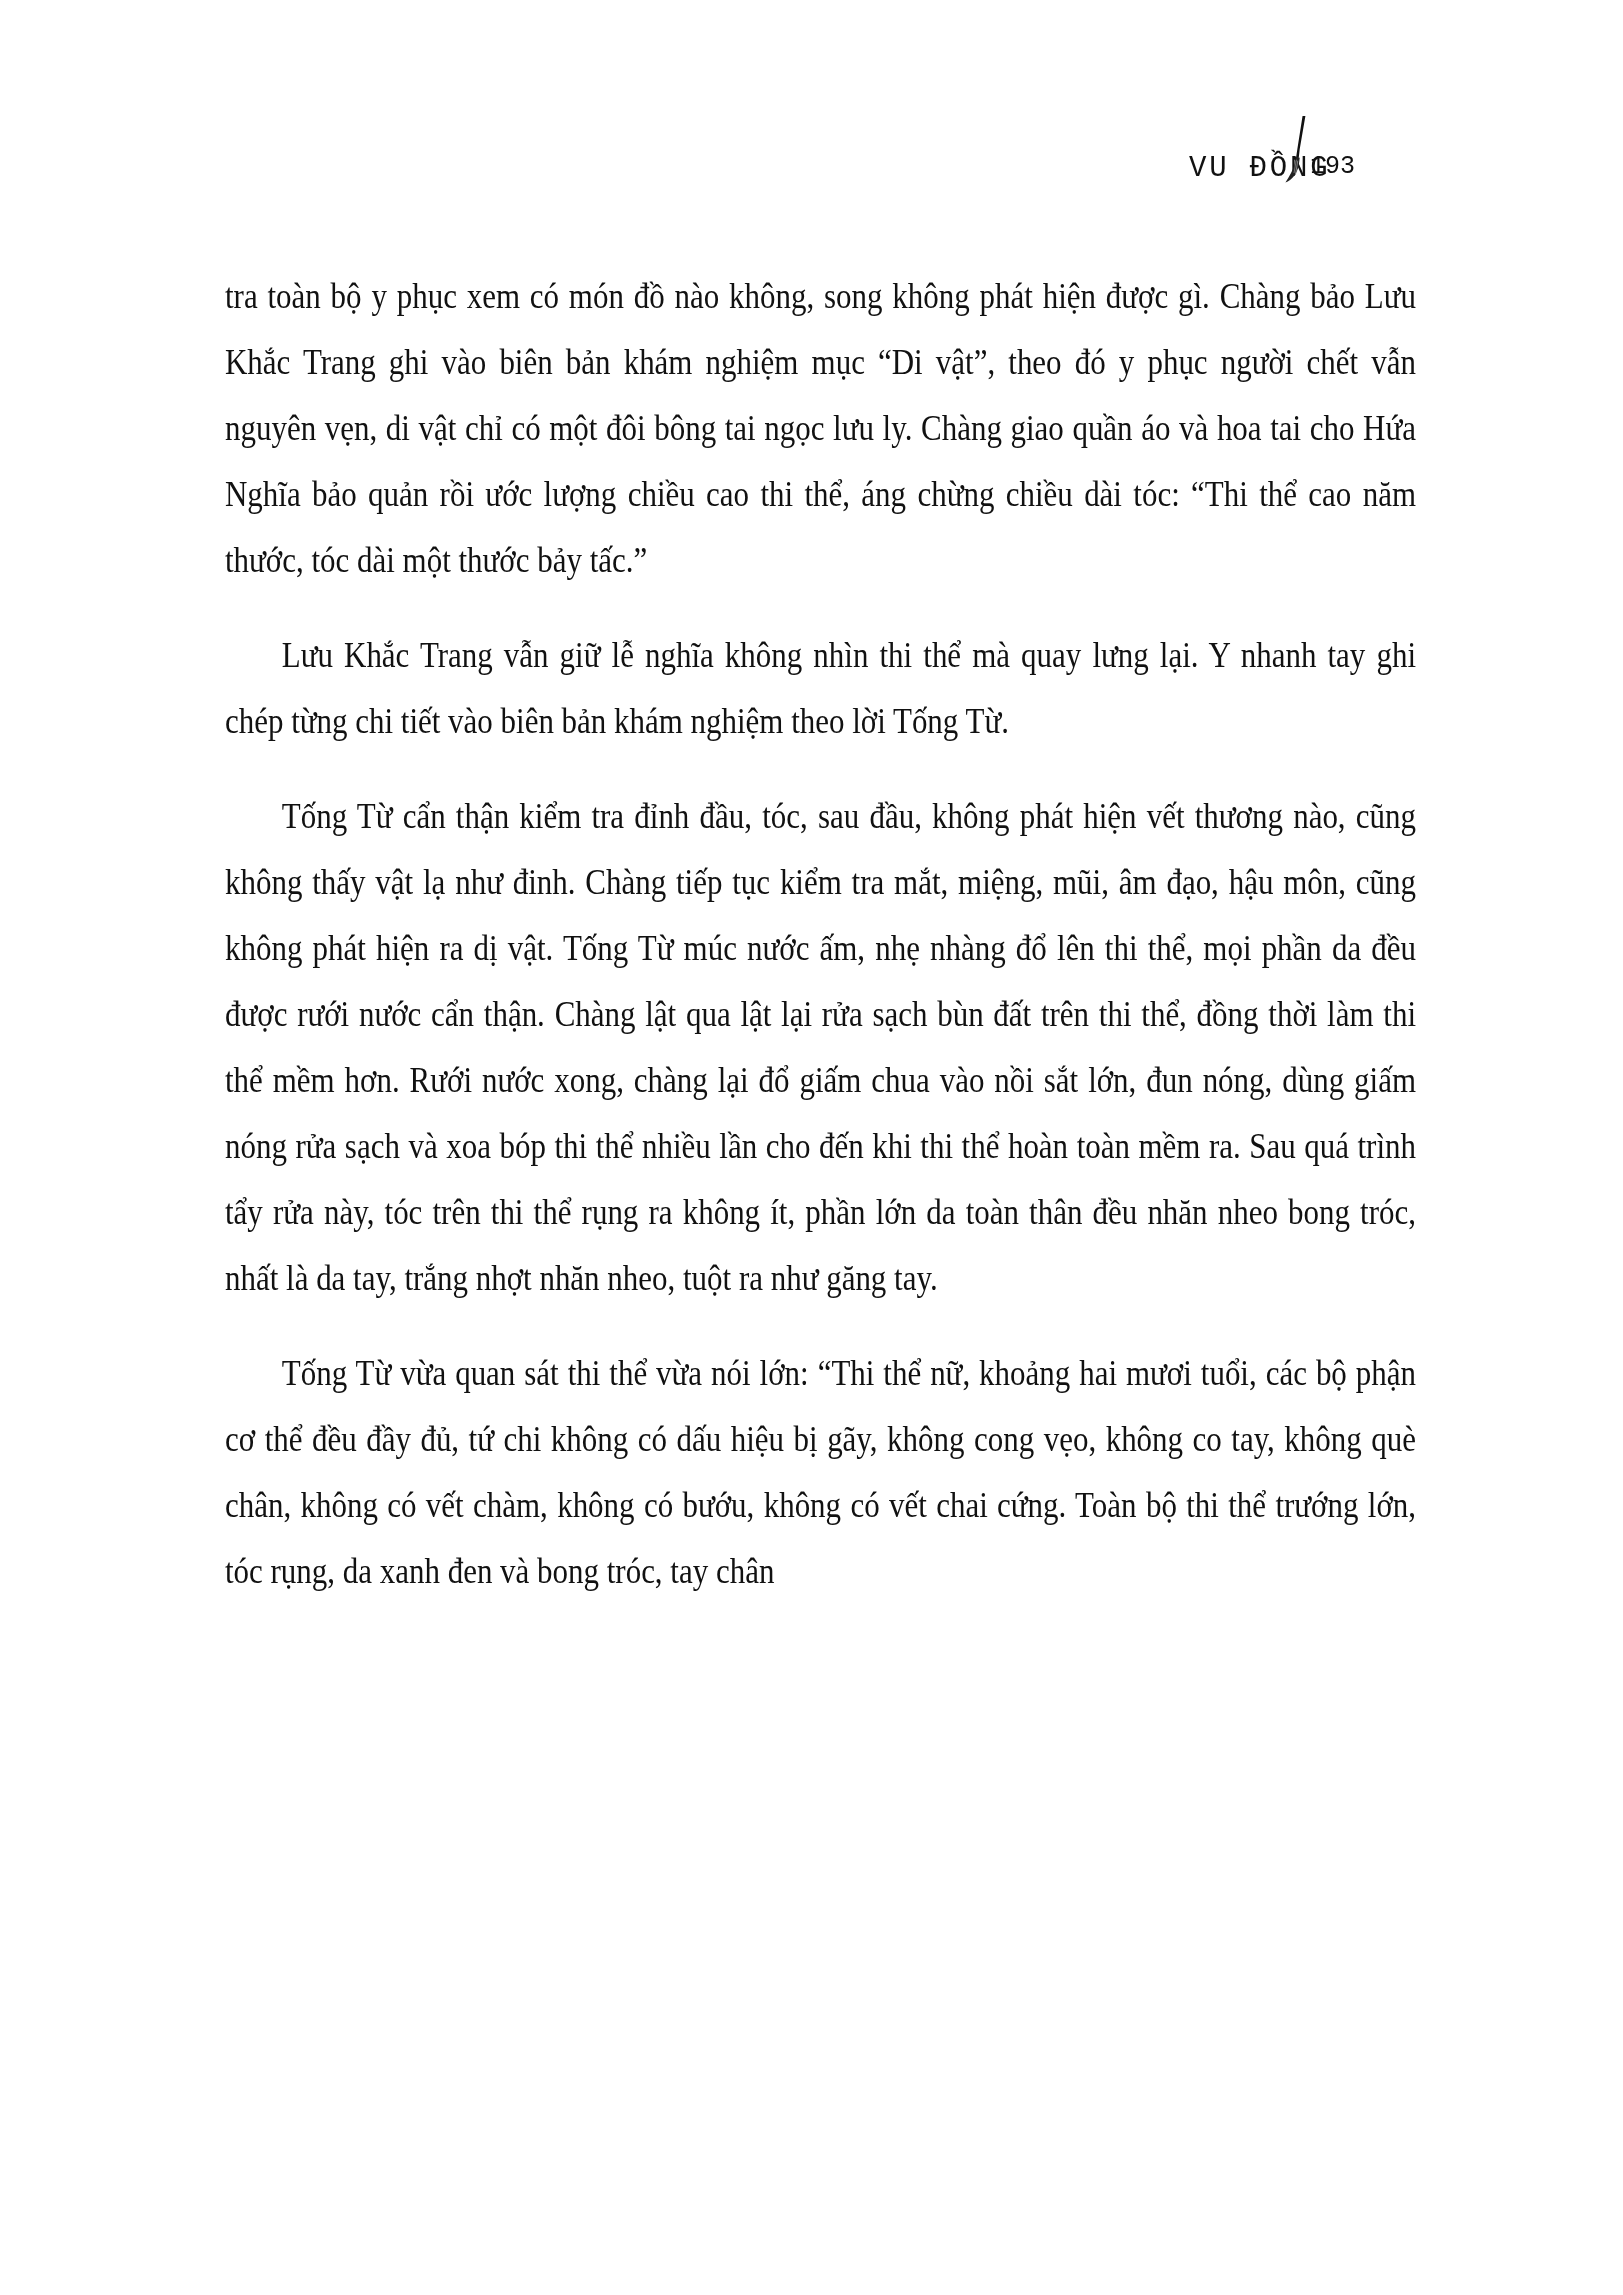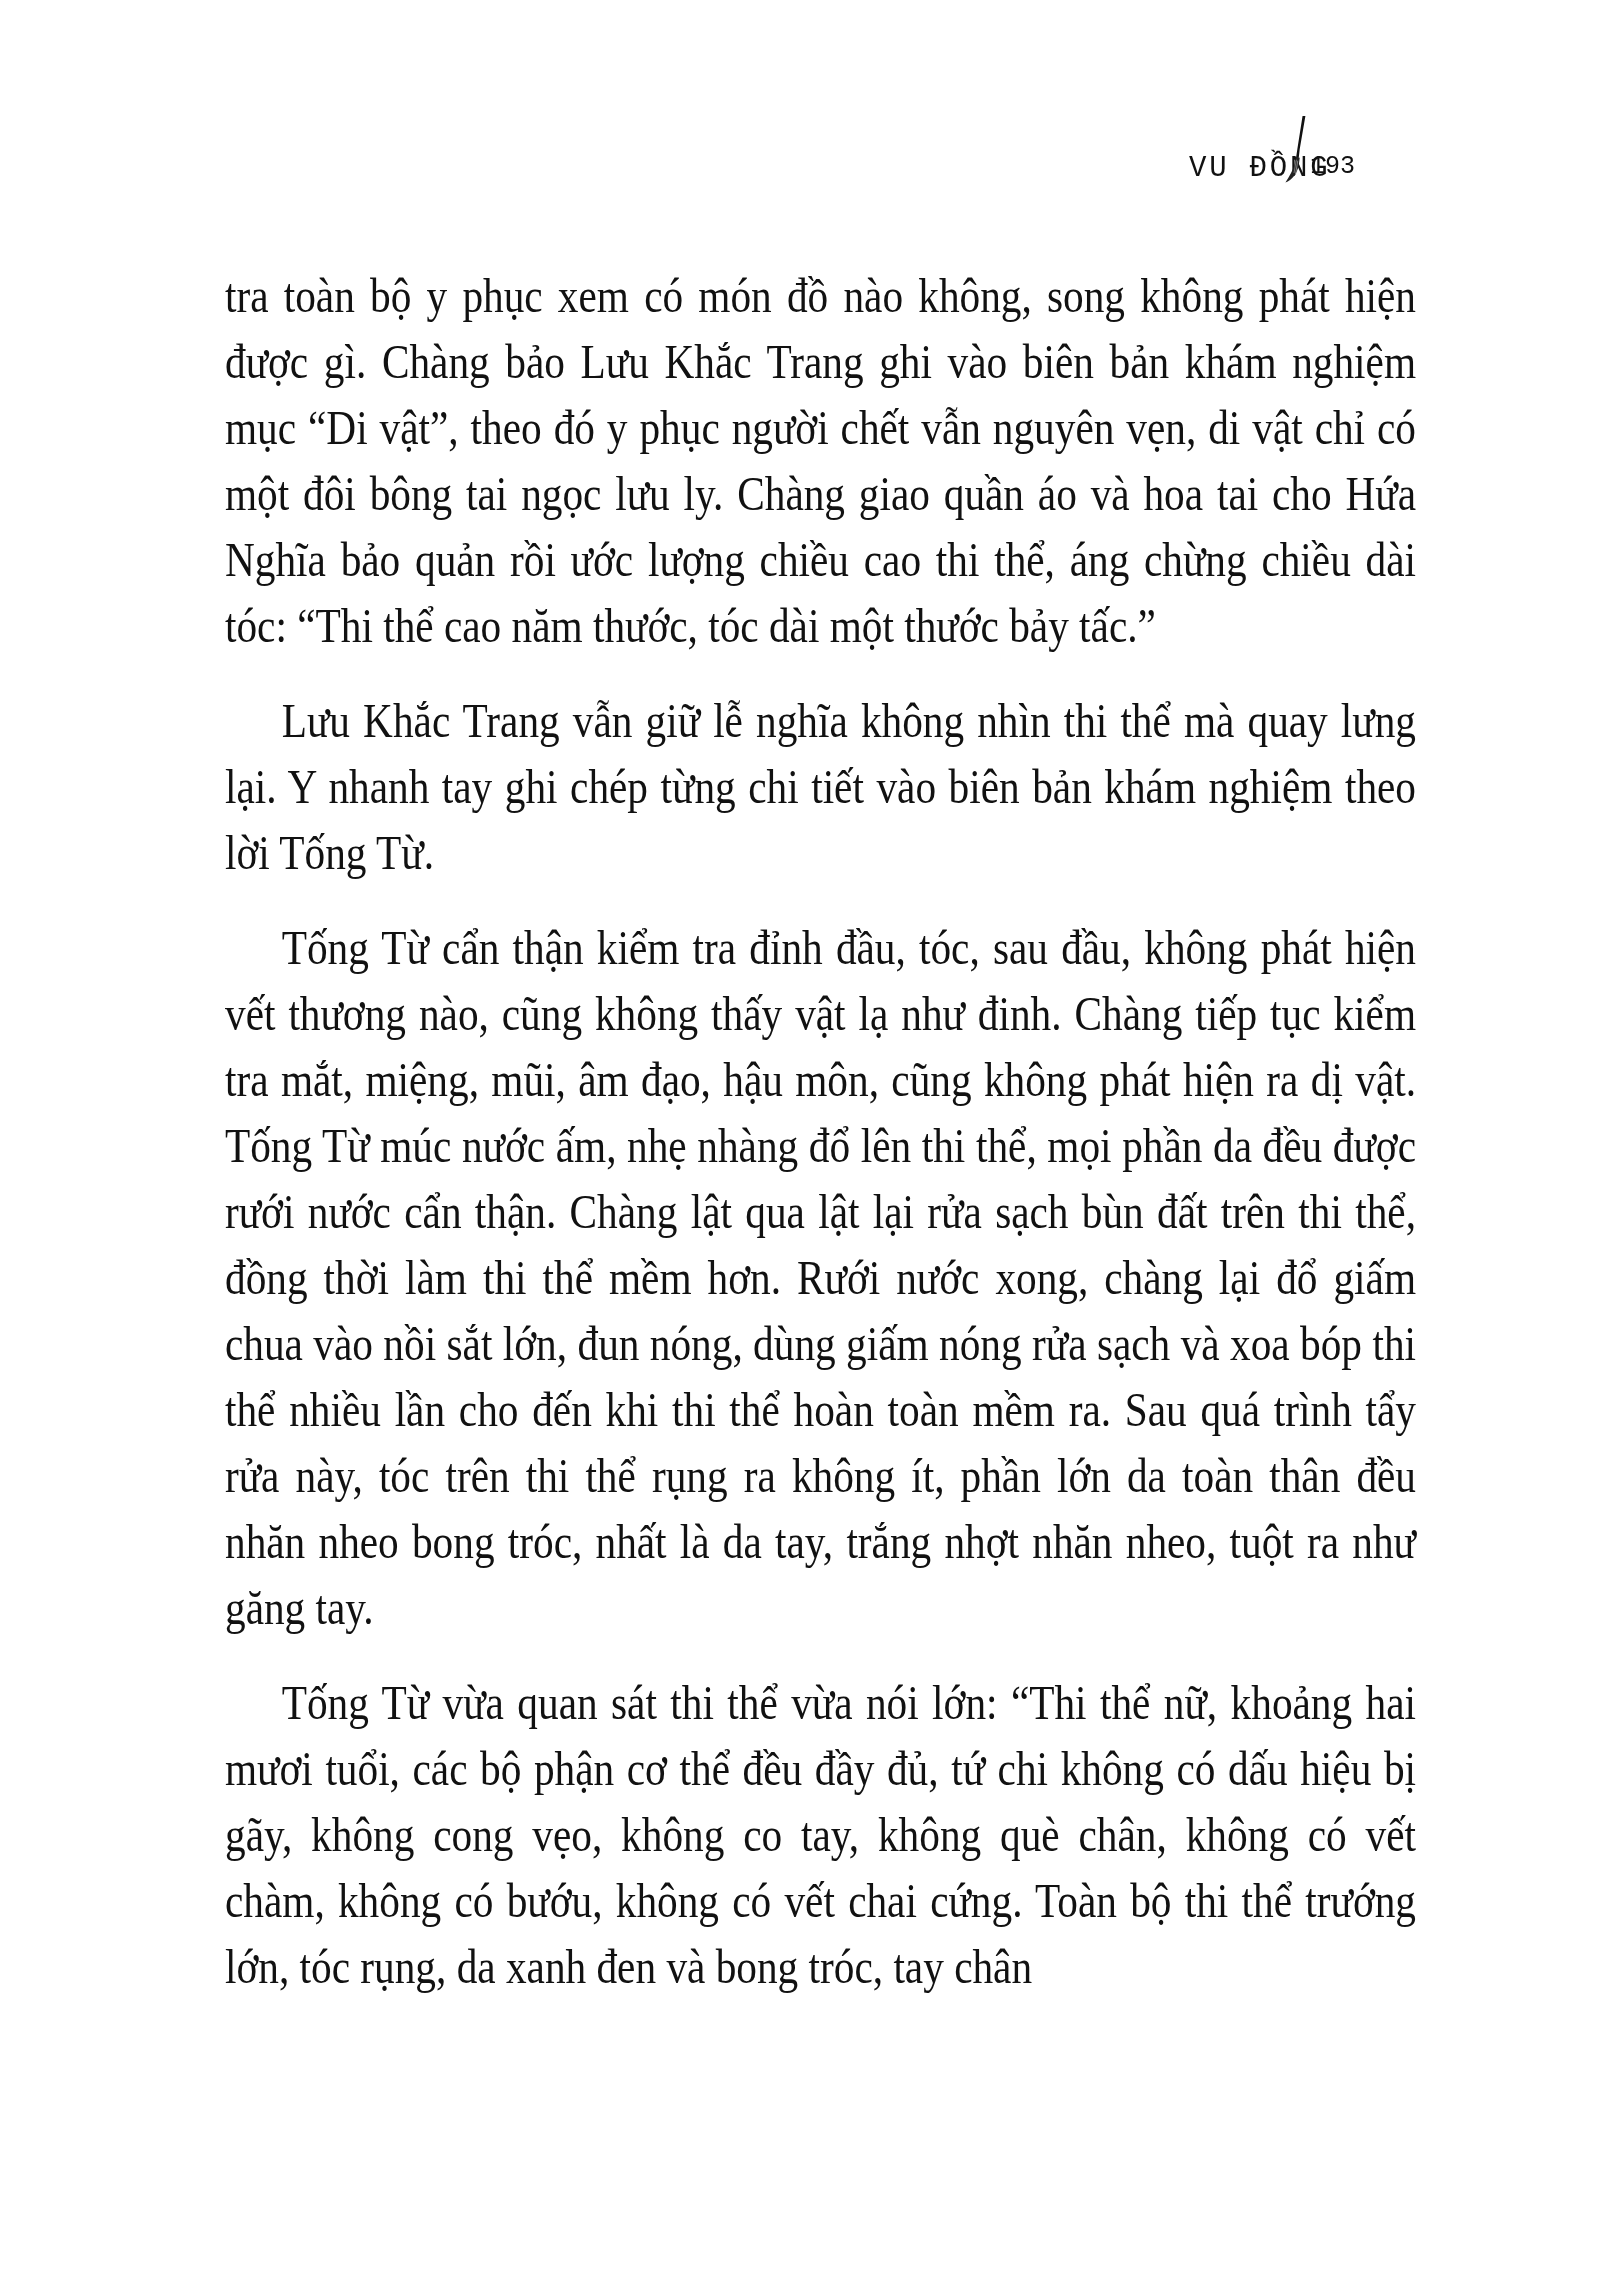--- a/index.html
+++ b/index.html
@@ -47,21 +47,21 @@
       font-size: 25px;
       color: #111;
       line-height: 1;
     }
     .body-text {
       position: absolute;
       left: 225px;
       top: 263px;
       width: 1191px;
       font-family: "Liberation Serif", "DejaVu Serif", serif;
-      font-size: 48px;
+      font-size: 36px;
       line-height: 66px;
       color: #111;
     }
     .para {
       margin: 0;
       text-align: justify;
       text-align-last: left;
       transform: scaleX(0.86);
       transform-origin: left top;
       width: calc(1191px / 0.86);

